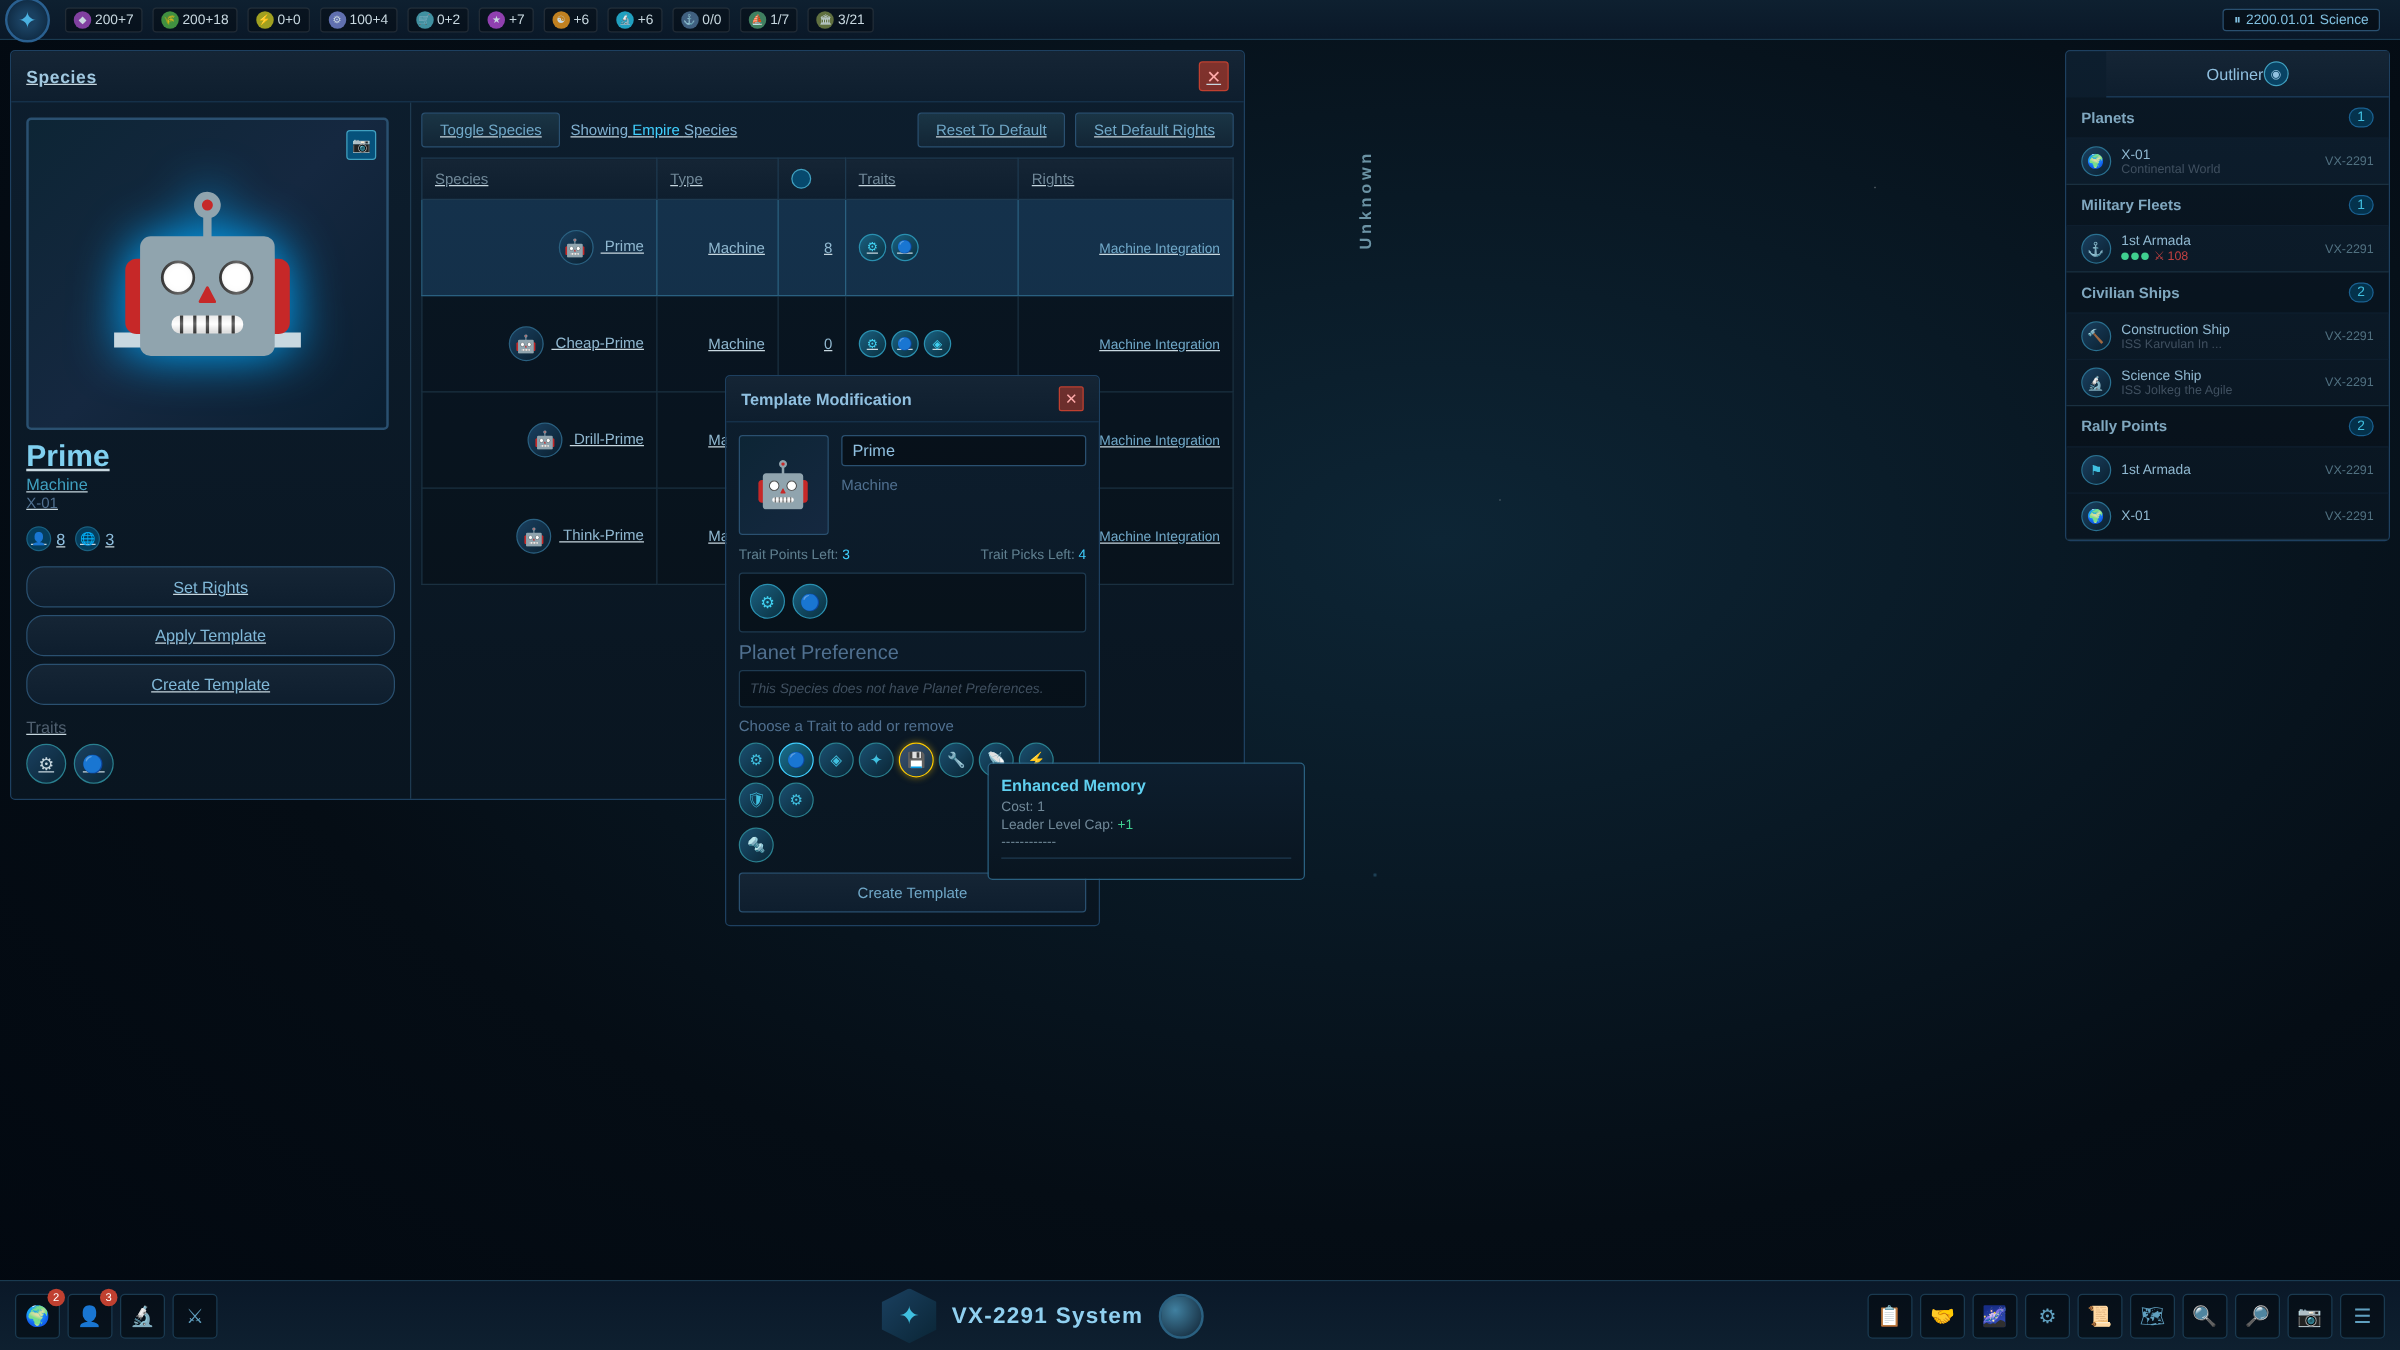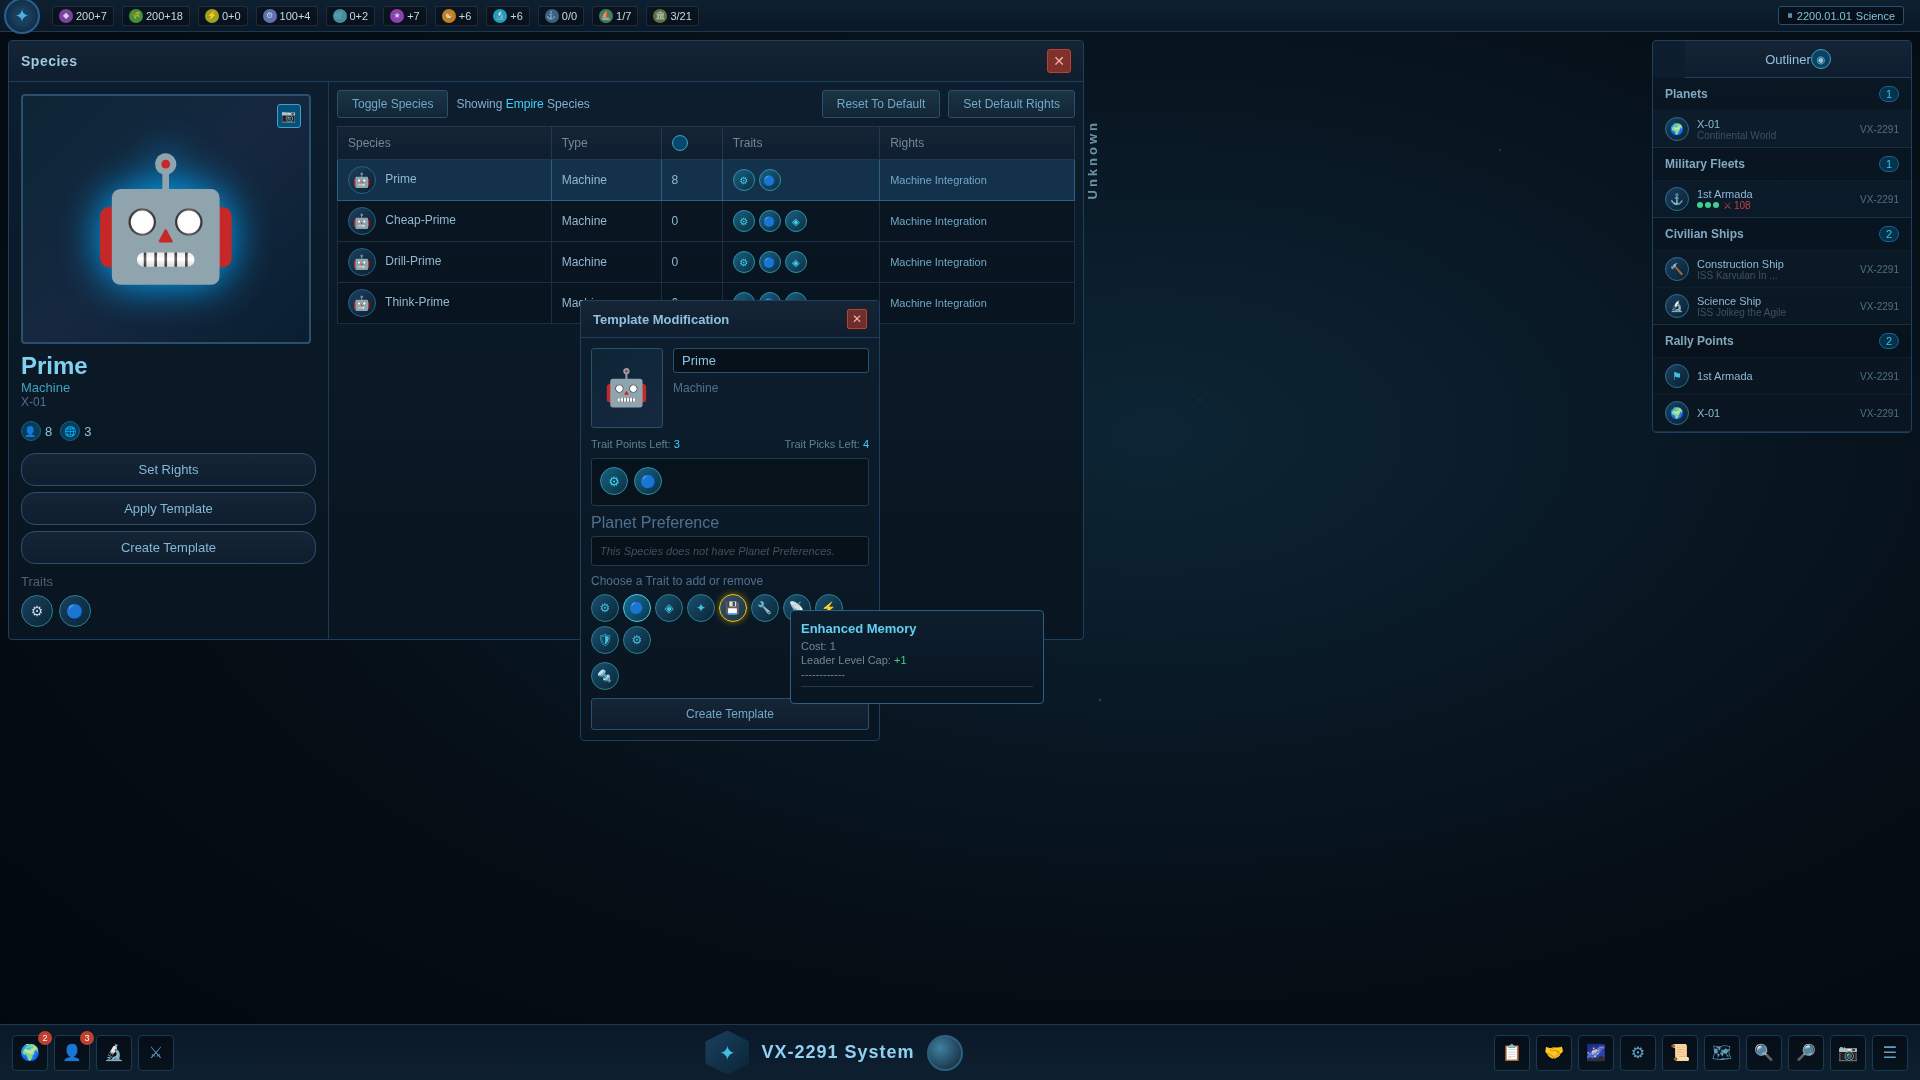--- a/index.html
+++ b/index.html
@@ -164,25 +164,26 @@
     }
     .bottom-right-icons {
       display: flex; align-items: center; gap: 6px;
       padding: 0 12px;
     }
 
     
     .species-panel {
       position: absolute;
       top: 40px; left: 8px;
-      width: 1076px;
+      width: 988px;
       background: linear-gradient(180deg, #0d1e2e 0%, #091520 100%);
       border: 1px solid #1e4060;
       border-radius: 4px;
       z-index: 50;
+      text-decoration: underline;
     }
     .panel-titlebar {
       background: linear-gradient(180deg, #152535 0%, #0e1e2e 100%);
       border-bottom: 1px solid #1e4060;
       padding: 8px 12px;
       display: flex; align-items: center; justify-content: space-between;
       border-radius: 4px 4px 0 0;
     }
     .panel-title {
       font-size: 14px;
@@ -344,23 +345,24 @@
       background: linear-gradient(180deg, #152535 0%, #0e1e2e 100%);
       border: 1px solid #1e3a50;
       padding: 8px 10px;
       font-size: 12px;
       color: #708898;
       text-align: left;
       font-weight: normal;
     }
     .species-table td {
       border: 1px solid #1a3040;
-      padding: 6px 10px;
+      padding: 24px 10px;
       font-size: 12px;
       color: #90b8d0;
+      text-align: right;
     }
     .species-table tr.selected td {
       background: rgba(40,100,150,0.3);
       border-color: #2a6080;
     }
     .species-table tr:not(.selected) td {
       background: rgba(0,0,0,0.2);
     }
     .species-row-icon {
       width: 28px; height: 28px;

